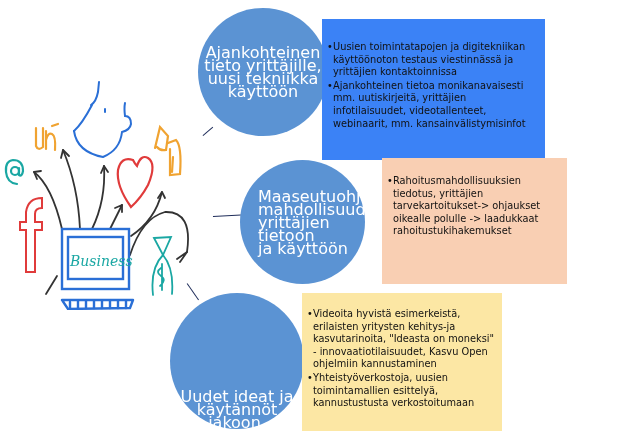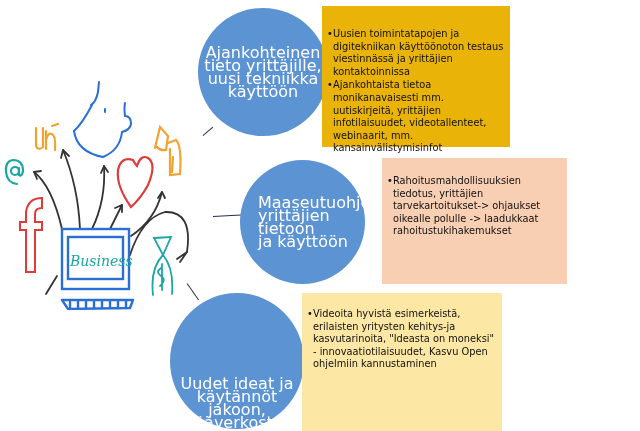--- a/index.html
+++ b/index.html
@@ -92,44 +92,45 @@
 <div class="connector" style="left:187px; top:283px; width:20px; transform:rotate(55deg);"></div>
 
 <div class="circle" style="left:198px; top:8px; width:130px; height:128px;">
   <div>
     <span>Ajankohteinen</span>
     <span>tieto yrittäjille,</span>
     <span>uusi tekniikka</span>
     <span>käyttöön</span>
   </div>
 </div>
-<div class="box" style="left:322px; top:6px; width:188px; height:141px; background:#eab308; padding:22px 4px 4px 5px;">
+<div class="box" style="left:322px; top:19px; width:223px; height:141px; background:#3b82f6; padding:22px 4px 4px 5px;">
   <ul>
     <li>Uusien toimintatapojen ja digitekniikan käyttöönoton testaus viestinnässä ja yrittäjien kontaktoinnissa</li>
-    <li>Ajankohtaista tietoa monikanavaisesti mm. uutiskirjeitä, yrittäjien infotilaisuudet, videotallenteet, webinaarit, mm. kansainvälistymisinfot</li>
+    <li>Ajankohteinen tietoa monikanavaisesti mm. uutiskirjeitä, yrittäjien infotilaisuudet, videotallenteet, webinaarit, mm. kansainvälistymisinfot</li>
   </ul>
 </div>
 
 <div class="circle left" style="left:240px; top:160px; width:125px; height:124px; padding-left:18px; justify-content:flex-start;">
   <div>
     <span>Maaseutuohjel-</span>
+    <span>mahdollisuudet</span>
     <span>yrittäjien tietoon</span>
     <span>ja käyttöön</span>
   </div>
 </div>
 <div class="box" style="left:366px; top:158px; width:185px; height:126px; background:#f9cfb3; padding:17px 4px 4px 5px;margin-left:16px;">
   <ul>
     <li>Rahoitusmahdollisuuksien tiedotus, yrittäjien tarvekartoitukset-&gt; ohjaukset oikealle polulle -&gt; laadukkaat rahoitustukihakemukset</li>
   </ul>
 </div>
 
 <div class="circle" style="left:170px; top:293px; width:134px; height:136px;align-items:flex-end;">
   <div>
     <span>Uudet ideat ja</span>
     <span>käytännöt jakoon,</span>
-    <span>lisääverkostoja</span>
   </div>
 </div>
 <div class="box" style="left:302px; top:293px; width:200px; height:140px; background:#fce7a4; padding:15px 4px 4px 5px;">
   <ul>
     <li> Videoita hyvistä esimerkeistä, erilaisten yritysten kehitys-ja kasvutarinoita, "Ideasta on moneksi" - innovaatiotilaisuudet, Kasvu Open ohjelmiin kannustaminen</li>
+    <li>Yhteistyöverkostoja, uusien toimintamallien esittelyä, kannustustusta verkostoitumaan</li>
   </ul>
 </div>
 
 </body></html>

